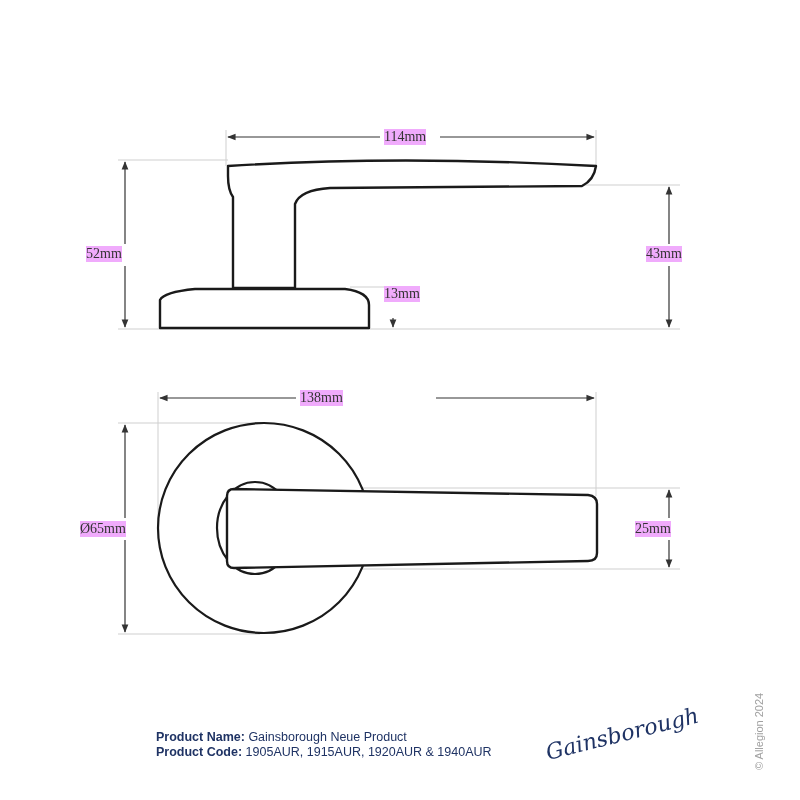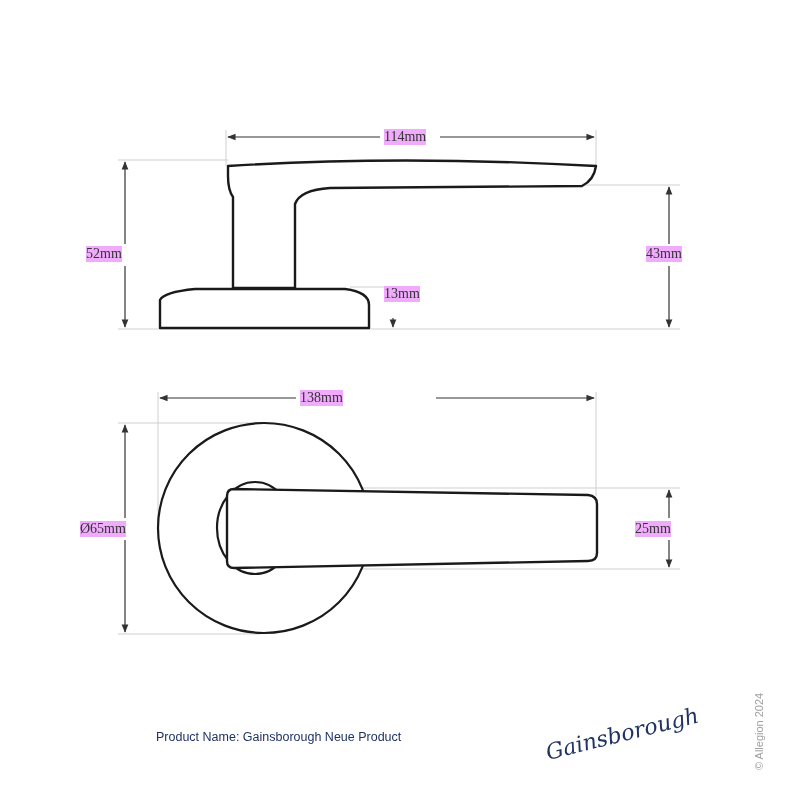--- a/index.html
+++ b/index.html
@@ -2,21 +2,21 @@
 <html><head>
 <meta charset="utf-8">
 <style>
   html, body { margin: 0; padding: 0; background: #ffffff; }
   body { width: 800px; height: 800px; position: relative; overflow: hidden;
          font-family: "Liberation Sans", sans-serif; }
   .drawing { position: absolute; left: 0; top: 0; width: 800px; height: 800px; }
   .dim-label { position: absolute; font-family: Liberation Serif, serif;
                font-size: 14px; color: #333333; background: #f0abfc; line-height: 16px; white-space: nowrap; }
   .footer { position: absolute; left: 156px; top: 730px; font-size: 12.5px; line-height: 15px; color: #1f3364; }
-  .footer b { font-weight: normal; }
+  .footer b { font-weight: bold; }
   .copyright { position: absolute; left: 753px; top: 770px; transform: rotate(-90deg); transform-origin: left top;
                font-size: 11px; color: #a0a0a0; white-space: nowrap; }
 </style>
 </head>
 <body>
 
 <svg class="drawing" viewBox="0 0 800 800" xmlns="http://www.w3.org/2000/svg">
   <defs>
     <marker id="arr" viewBox="0 0 10 10" refX="9" refY="5" markerWidth="7" markerHeight="7" orient="auto-start-reverse">
       <path d="M0,1 L10,5 L0,9 z" fill="#333"></path>
@@ -88,15 +88,19 @@
 <div class="dim-label" style="left:384px;top:286px;">13mm</div>
 <div class="dim-label" style="left:300px;top:390px;">138mm</div>
 <div class="dim-label" style="left:80px;top:521px;">Ø65mm</div>
 <div class="dim-label" style="left:635px;top:521px;">25mm</div>
 
 <div class="footer">
   <div>
     <b>Product Name:</b>
     <span>Gainsborough Neue Product</span>
   </div>
+  <div>
+    <b>Product Code:</b>
+    <span>1905AUR, 1915AUR, 1920AUR &amp; 1940AUR</span>
+  </div>
 </div>
 
 <div class="copyright">© Allegion 2024</div>
 
 </body></html>

